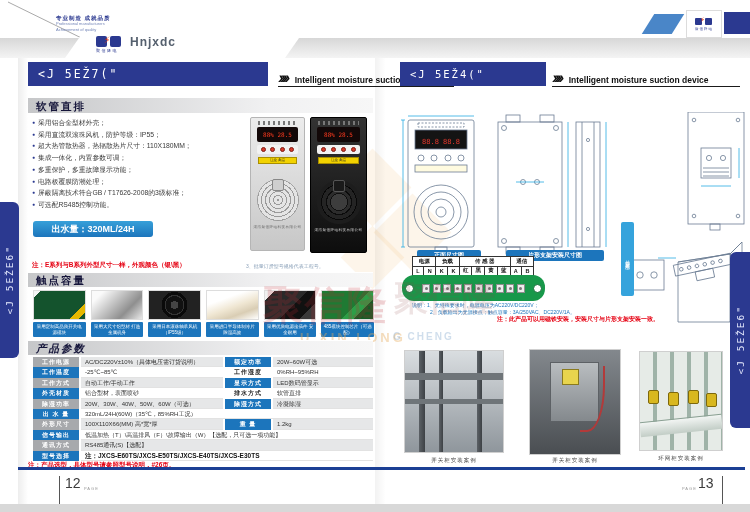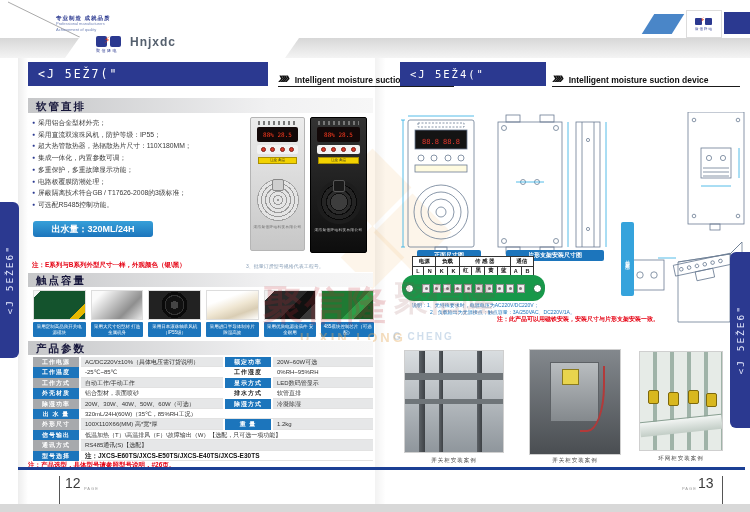--- a/index.html
+++ b/index.html
@@ -286,21 +286,21 @@
       </div>
     <div class="thumb">
         <div class="img t6"></div>
         <div class="cap">485模块控制芯片（可选配）</div>
       </div>
   </div>
 
   <div class="wm" style="left:263px;top:278px;font-size:40px;font-weight:bold;color:rgba(190,40,50,0.20);letter-spacing:2px;">聚信隆</div>
   <div class="wm" style="left:300px;top:330px;font-size:13px;font-weight:bold;color:rgba(230,170,90,0.40);letter-spacing:3px;">U XIN LONG</div>
 
-  <div class="shead" style="left:28px;top:340px;width:345px;height:15px;line-height:15px;">产品参数</div>
+  <div class="shead" style="left:28px;top:340px;width:345px;height:15px;line-height:15px;font-style:italic;">产品参数</div>
 
   <div class="ptable">
     <div class="prow cols4">
       <div class="lbl lgray">工作电源</div>
       <div class="val vshade">AC/DC220V±10%（具体电压需订货说明）</div>
       <div class="lbl lblue">额定功率</div>
       <div class="val vshade">20W~60W可选</div>
     </div>
     <div class="prow cols4">
       <div class="lbl lblue">工作温度</div>

